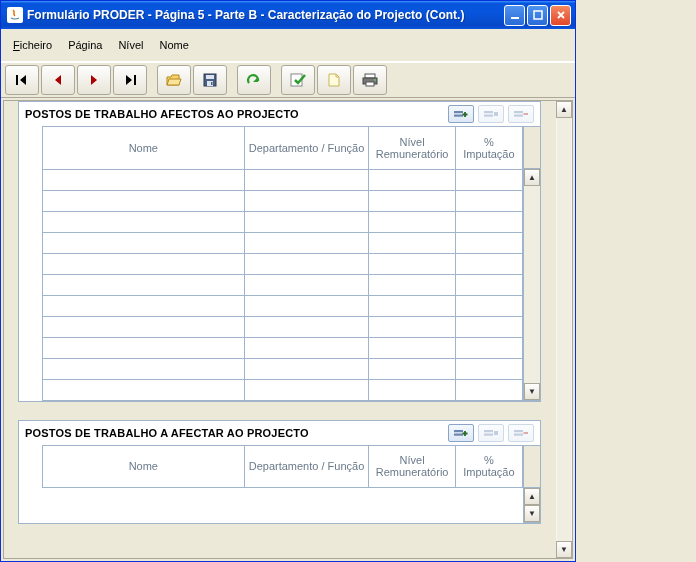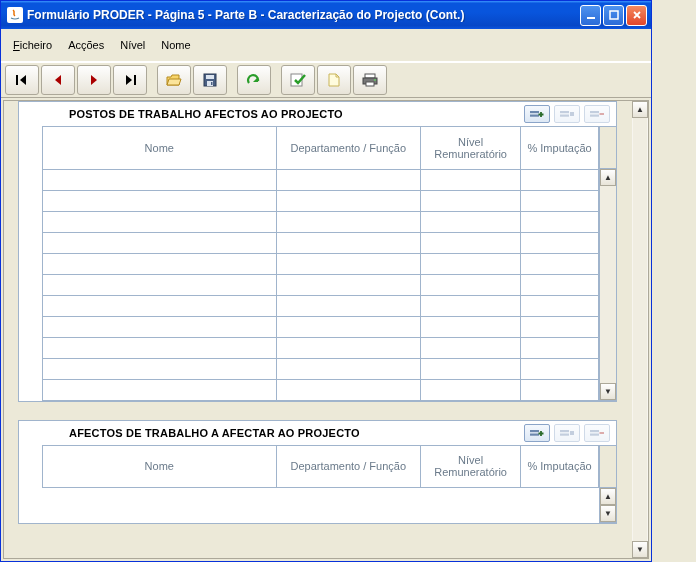--- a/index.html
+++ b/index.html
@@ -5,21 +5,21 @@
   * { box-sizing: border-box; margin: 0; padding: 0; }
   body {
     font-family: Tahoma, Arial, sans-serif;
     font-size: 11px;
     background: #ece9d8;
     overflow: hidden;
     width: 696px;
     height: 562px;
   }
   .window {
-    width: 652px;
+    width: 576px;
     height: 562px;
     border: 1px solid #0831d9;
     display: flex;
     flex-direction: column;
     background: #ece9d8;
   }
   .titlebar {
     height: 28px;
     background: linear-gradient(to bottom, #3a95ff 0%, #0855dd 8%, #0855dd 40%, #0647c7 88%, #0b55e0 100%);
     display: flex;
@@ -130,21 +130,20 @@
     align-items: center;
     padding: 0 6px;
     background: #fff;
   }
   .panel-title {
     flex: 1;
     font-weight: bold;
     font-size: 11px;
     color: #000;
     letter-spacing: 0.2px;
-    margin-left: 44px;
   }
   .panel-tools { display:flex; gap:4px; }
   .ptool {
     width: 26px; height: 18px;
     border:1px solid #8aa4c8;
     background: linear-gradient(to bottom,#f4f8fd,#dde8f5);
     border-radius:2px;
     display:flex;align-items:center;justify-content:center;
     cursor:pointer;
   }
@@ -203,21 +202,21 @@
       <div class="win-btn close">
           <svg width="10" height="10">
             <path d="M2 2 L8 8 M8 2 L2 8" stroke="#fff" stroke-width="1.8"></path>
           </svg>
         </div>
     </div>
   </div>
 
   <div class="menubar">
     <div class="menu-item"><span><u>F</u><span>icheiro</span></span></div>
-    <div class="menu-item"><span>Acções</span></div>
+    <div class="menu-item"><span>Página</span></div>
     <div class="menu-item"><span>Nível</span></div>
     <div class="menu-item"><span>Nome</span></div>
   </div>
 
   <div class="toolbar">
     <div class="tool-btn">
         <svg width="14" height="12">
           <rect x="1" y="1" width="2" height="10" fill="#000"></rect>
           <path d="M11 1 L5 6 L11 11 Z" fill="#000"></path>
         </svg>
@@ -403,21 +402,21 @@
               <div class="corner"></div>
               <div class="arrow">▲</div>
               <div class="track"></div>
               <div class="arrow">▼</div>
             </div>
           </div>
         </div>
 
         <div class="panel">
           <div class="panel-header">
-            <div class="panel-title">AFECTOS DE TRABALHO A AFECTAR AO PROJECTO</div>
+            <div class="panel-title">POSTOS DE TRABALHO A AFECTAR AO PROJECTO</div>
             <div class="panel-tools">
               <div class="ptool">
                   <svg width="16" height="10">
                     <rect x="1" y="2" width="9" height="2.2" fill="#6b87ad"></rect>
                     <rect x="1" y="5.5" width="9" height="2.2" fill="#6b87ad"></rect>
                     <path d="M12 3 L12 8 M9.5 5.5 L14.5 5.5" stroke="#2a6b2a" stroke-width="1.8"></path>
                   </svg>
                 </div>
               <div class="ptool disabled">
                   <svg width="16" height="10">

